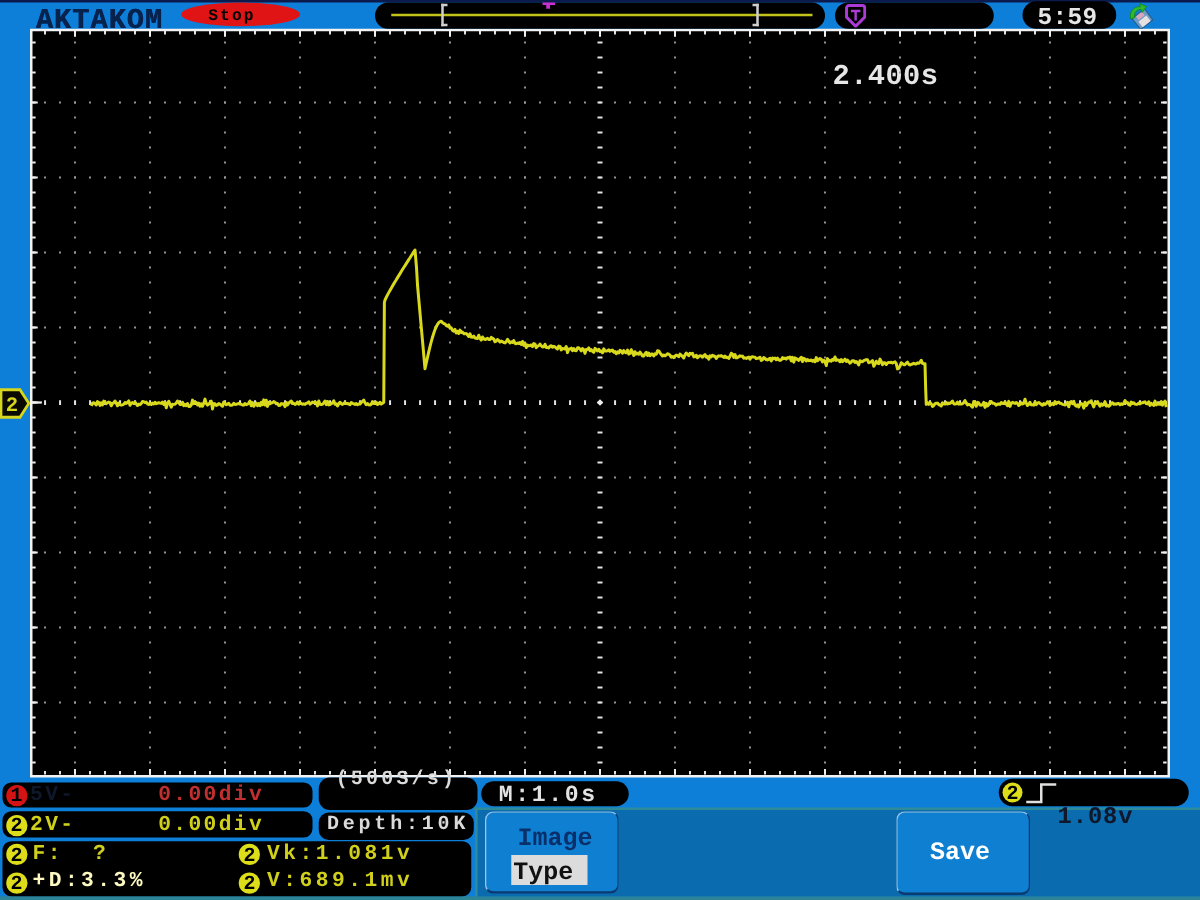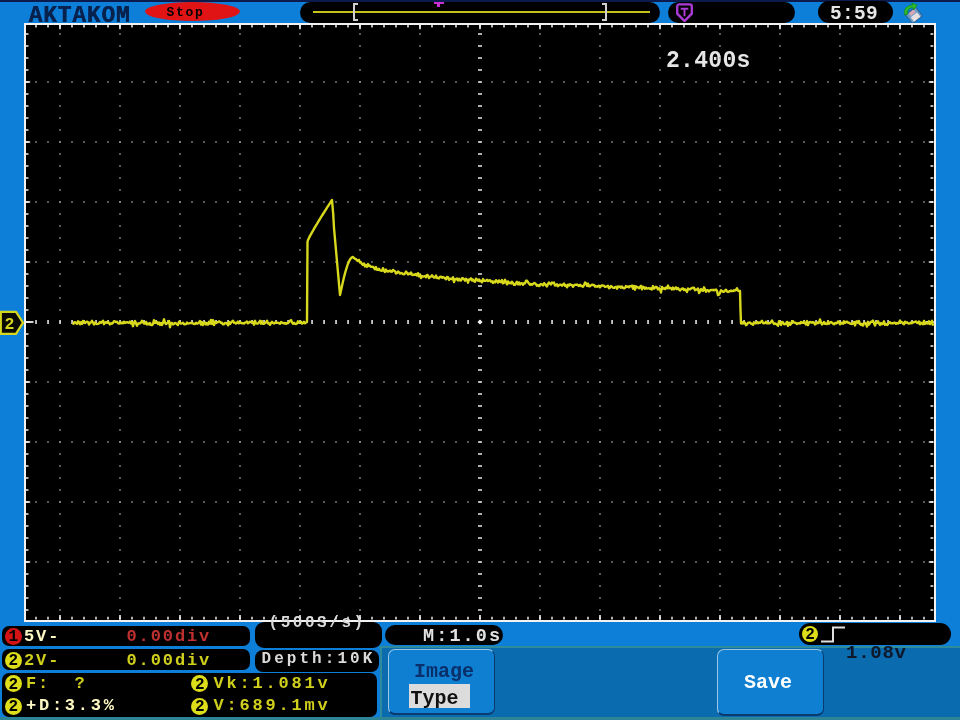--- a/index.html
+++ b/index.html
@@ -98,21 +98,21 @@
   <div class="pill" style="left:2px;top:625.5px;width:248px;height:20.5px;border-radius:7px;"></div>
   <div class="pill" style="left:2px;top:649px;width:248px;height:21px;border-radius:7px;"></div>
   <div class="pill" style="left:2px;top:672.5px;width:375px;height:44px;border-radius:7px;"></div>
   <div class="pill" style="left:255px;top:621.8px;width:127px;height:26.2px;border-radius:9px;"></div>
   <div class="pill" style="left:255px;top:649.5px;width:123.5px;height:22px;border-radius:8px;"></div>
   <div class="pill" style="left:384.5px;top:624.7px;width:118.5px;height:20.3px;border-radius:10px;"></div>
   <div class="pill" style="left:799px;top:623px;width:152px;height:22px;border-radius:11px;"></div>
 
   <div class="abs" style="left:4.5px;top:627.5px;width:17px;height:17px;border-radius:50%;background:#d41414;"></div>
   <div class="abs mono" style="left:8.4px;top:628px;font-size:16px;color:#000;">1</div>
-  <div class="abs mono" style="left:24px;top:627.2px;font-size:17px;letter-spacing:1.9px;color:#fef9c3;">5V-</div>
+  <div class="abs mono" style="left:24px;top:627.2px;font-size:17px;letter-spacing:1.9px;color:#0f172a;">5V-</div>
   <div class="abs mono" style="left:126.5px;top:627.2px;font-size:17px;letter-spacing:1.9px;color:#c03030;">0.00div</div>
 
   <div class="abs" style="left:4.5px;top:651.5px;width:17px;height:17px;border-radius:50%;background:#dddd19;"></div>
   <div class="abs mono" style="left:8.4px;top:652px;font-size:16px;color:#000;">2</div>
   <div class="abs mono" style="left:24px;top:650.8px;font-size:17px;letter-spacing:1.9px;color:#cfcf1c;">2V-</div>
   <div class="abs mono" style="left:126.5px;top:650.8px;font-size:17px;letter-spacing:1.9px;color:#cfcf1c;">0.00div</div>
 
   <div class="abs" style="left:4.5px;top:675px;width:17px;height:17px;border-radius:50%;background:#dddd19;"></div>
   <div class="abs mono" style="left:8.4px;top:675.5px;font-size:16px;color:#000;">2</div>
   <div class="abs mono" style="left:26px;top:674px;font-size:17px;letter-spacing:1.9px;color:#cfcf1c;">F:&nbsp;&nbsp;?</div>
@@ -122,21 +122,21 @@
 
   <div class="abs" style="left:4.5px;top:697.5px;width:17px;height:17px;border-radius:50%;background:#dddd19;"></div>
   <div class="abs mono" style="left:8.4px;top:698px;font-size:16px;color:#000;">2</div>
   <div class="abs mono" style="left:26px;top:696.2px;font-size:17px;letter-spacing:2.75px;color:#fef9c3;">+D:3.3%</div>
   <div class="abs" style="left:191px;top:697.5px;width:17px;height:17px;border-radius:50%;background:#dddd19;"></div>
   <div class="abs mono" style="left:194.9px;top:698px;font-size:16px;color:#000;">2</div>
   <div class="abs mono" style="left:213.5px;top:696.2px;font-size:17px;letter-spacing:2.8px;color:#cfcf1c;">V:689.1mv</div>
 
   <div class="abs mono" style="left:268.5px;top:614px;font-size:16px;letter-spacing:2.55px;color:#dadada;">(500S/s)</div>
   <div class="abs mono" style="left:261.5px;top:650.2px;font-size:16px;letter-spacing:3.05px;color:#dadada;">Depth:10K</div>
-  <div class="abs mono" style="left:423px;top:626.2px;font-size:18.5px;letter-spacing:2.1px;color:#e2e2e2;">M:1.0s</div>
+  <div class="abs mono" style="left:399px;top:626.2px;font-size:18.5px;letter-spacing:2.1px;color:#e2e2e2;">M:1.0s</div>
 
   <div class="abs" style="left:801.5px;top:625.5px;width:16.5px;height:16.5px;border-radius:50%;background:#dddd19;"></div>
   <div class="abs mono" style="left:805.2px;top:626px;font-size:16px;color:#000;">2</div>
   <svg class="abs" style="left:820px;top:624px;" width="28" height="20" viewBox="0 0 28 20">
     <path d="M1,17.5 H13 V3.5 H25" fill="none" stroke="#e0e0e0" stroke-width="2"></path>
   </svg>
   <div class="abs mono" style="left:846px;top:606px;font-size:19px;letter-spacing:0.75px;color:#0f172a;margin-top:36px;">1.08v</div>
 
   <div class="abs" style="left:387.5px;top:648.5px;width:107px;height:66.5px;background:#0f7fd2;border-radius:7px;border-top:1.5px solid #9cc6e4;border-left:1.5px solid #9cc6e4;border-right:1.5px solid #0b3a6e;border-bottom:2.5px solid #0b3a6e;"></div>
   <div class="abs mono" style="left:414px;top:660px;font-size:20px;color:#09306a;">Image</div>

